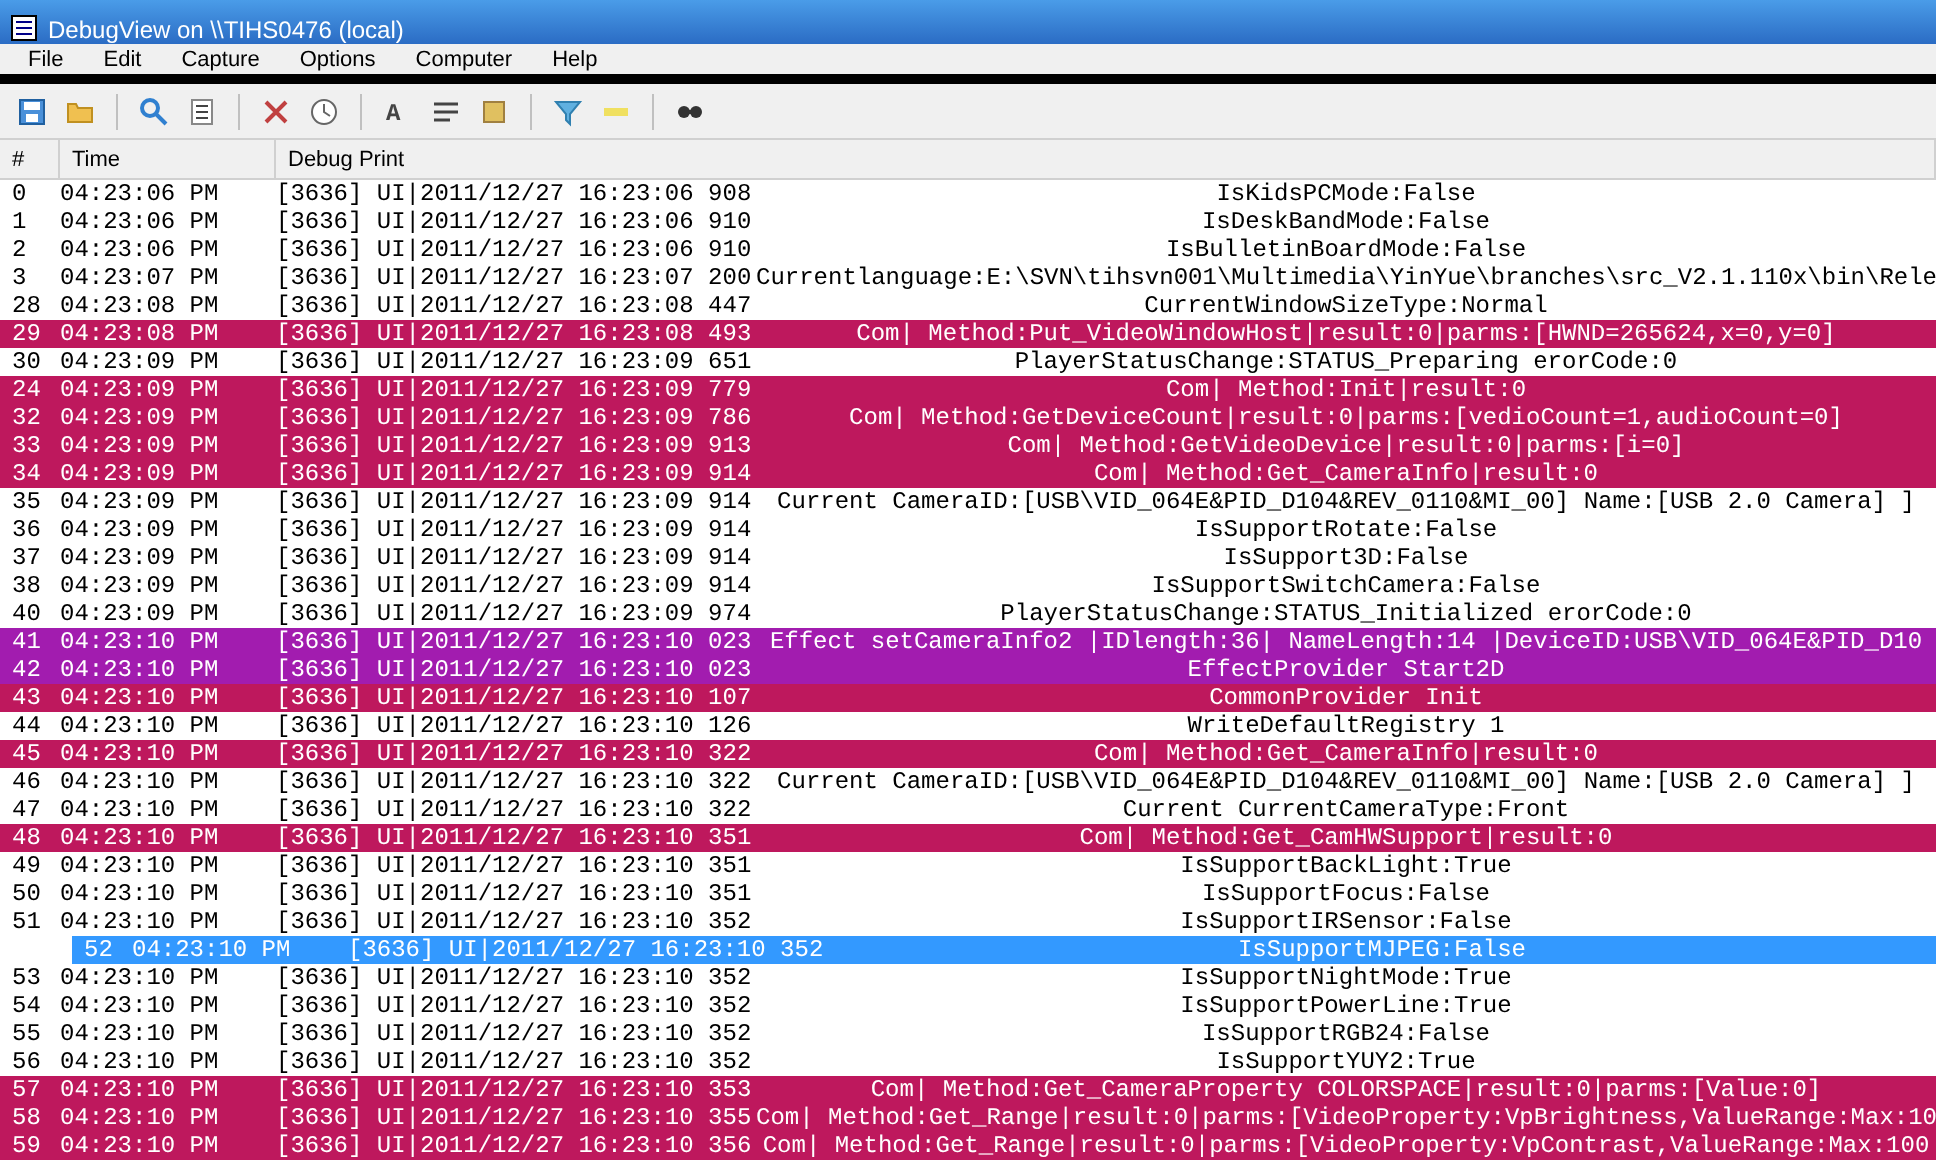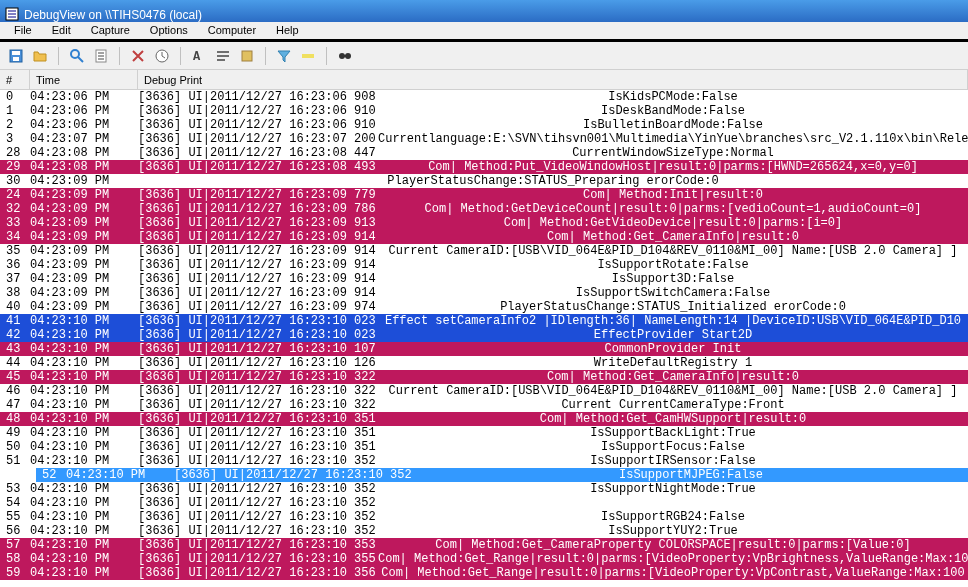--- a/index.html
+++ b/index.html
@@ -1,32 +1,32 @@
 <!DOCTYPE html>
 <html><head>
 <meta charset="utf-8">
 <style>
 * { margin: 0; padding: 0; box-sizing: border-box; }
 body { font-family: "Courier New", monospace; font-size: 12px; background: #fff; overflow: hidden; width: 968px; height: 587px; }
 .titlebar { background: linear-gradient(to bottom, #4a9ce8, #2b6cc4); color: #fff; height: 22px; display: flex; align-items: flex-end; padding: 0 4px; font-family: Tahoma, sans-serif; font-size: 12px; }
 .titlebar-icon { width: 16px; height: 16px; margin-right: 4px; display: inline-flex; align-items: center; justify-content: center; }
-.menubar { background: #f0f0f0; height: 20px; display: flex; padding: 0 4px; font-family: Tahoma, sans-serif; font-size: 11px; border-bottom: 3px solid #000000; }
+.menubar { background: #f0f0f0; height: 20px; display: flex; align-items: center; padding: 0 4px; font-family: Tahoma, sans-serif; font-size: 11px; border-bottom: 5px solid #000000; }
 .menu-item { padding: 2px 10px; cursor: default; }
 .toolbar { background: #f0f0f0; height: 28px; display: flex; align-items: center; padding: 0 6px; gap: 4px; border-bottom: 1px solid #d0d0d0; }
 .tool-btn { width: 20px; height: 20px; display: inline-flex; align-items: center; justify-content: center; cursor: pointer; }
 .tool-sep { width: 1px; height: 18px; background: #c0c0c0; margin: 0 4px; }
 .headers { background: #f0f0f0; height: 20px; display: flex; border-bottom: 1px solid #d0d0d0; font-family: Tahoma, sans-serif; font-size: 11px; }
 .hdr { border-right: 1px solid #d0d0d0; padding: 2px 6px; display: flex; align-items: center; }
 .hdr-num { width: 30px; }
 .hdr-time { width: 108px; }
 .hdr-debug { flex: 1; }
 .rows { overflow: hidden; }
 .row { display: flex; height: 14px; line-height: 14px; white-space: nowrap; }
 .row.purple { background: #be185d; color: #fff; }
-.row.red { background: #1d4ed8; color: #fff; }
+.row.red { background: #a21caf; color: #fff; }
 .row.blue { background: #3399ff; color: #fff; margin-left: 36px; }
 .c-num { width: 30px; padding-left: 6px; }
 .c-time { width: 108px; }
 .c-dbg { width: 240px; }
 .c-print { flex: 1; overflow: hidden; text-overflow: clip; text-align: center; }
 </style>
 </head>
 <body>
 
 <div class="titlebar">
@@ -162,20 +162,21 @@
     </div>
     <div class="row purple">
       <span class="c-num">29</span>
       <span class="c-time">04:23:08 PM</span>
       <span class="c-dbg">[3636] UI|2011/12/27 16:23:08 493</span>
       <span class="c-print">Com| Method:Put_VideoWindowHost|result:0|parms:[HWND=265624,x=0,y=0]</span>
     </div>
     <div class="row ">
       <span class="c-num">30</span>
       <span class="c-time">04:23:09 PM</span>
+      <span class="c-dbg">[3636] UI|2011/12/27 16:23:09 651</span>
       <span class="c-print">PlayerStatusChange:STATUS_Preparing erorCode:0</span>
     </div>
     <div class="row purple">
       <span class="c-num">24</span>
       <span class="c-time">04:23:09 PM</span>
       <span class="c-dbg">[3636] UI|2011/12/27 16:23:09 779</span>
       <span class="c-print">Com| Method:Init|result:0</span>
     </div>
     <div class="row purple">
       <span class="c-num">32</span>
@@ -300,20 +301,21 @@
     <div class="row ">
       <span class="c-num">53</span>
       <span class="c-time">04:23:10 PM</span>
       <span class="c-dbg">[3636] UI|2011/12/27 16:23:10 352</span>
       <span class="c-print">IsSupportNightMode:True</span>
     </div>
     <div class="row ">
       <span class="c-num">54</span>
       <span class="c-time">04:23:10 PM</span>
       <span class="c-dbg">[3636] UI|2011/12/27 16:23:10 352</span>
+      <span class="c-print">IsSupportPowerLine:True</span>
     </div>
     <div class="row ">
       <span class="c-num">55</span>
       <span class="c-time">04:23:10 PM</span>
       <span class="c-dbg">[3636] UI|2011/12/27 16:23:10 352</span>
       <span class="c-print">IsSupportRGB24:False</span>
     </div>
     <div class="row ">
       <span class="c-num">56</span>
       <span class="c-time">04:23:10 PM</span>

